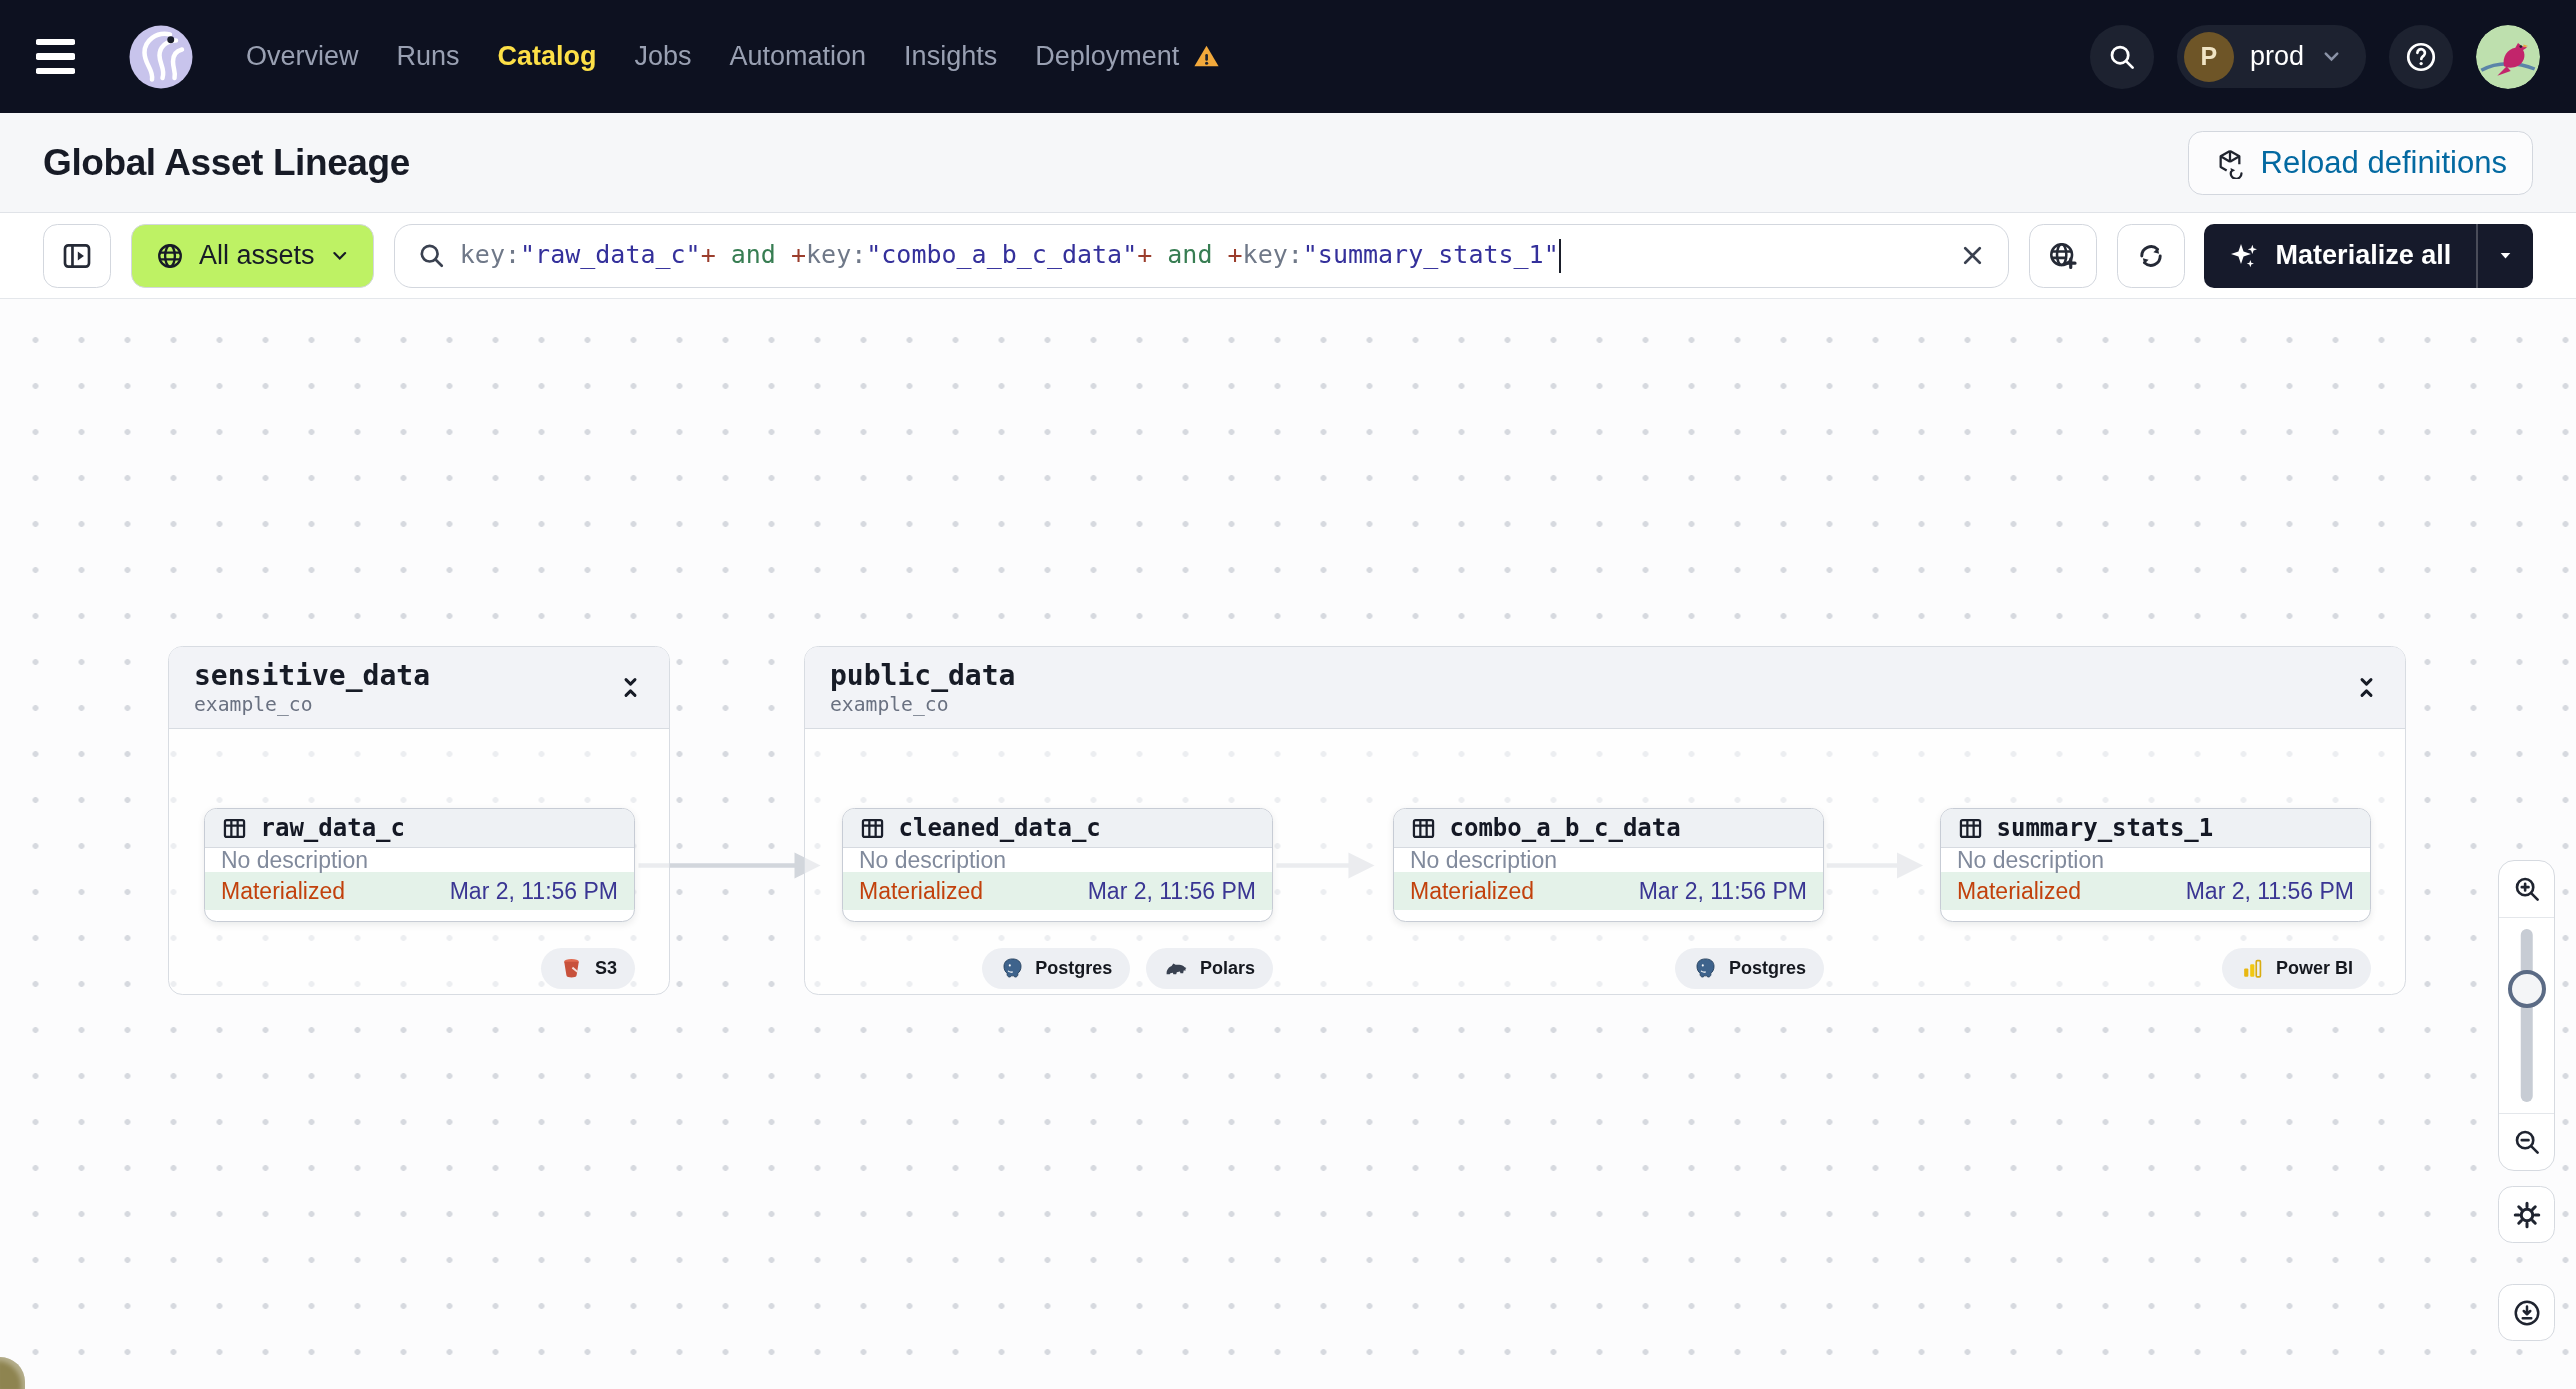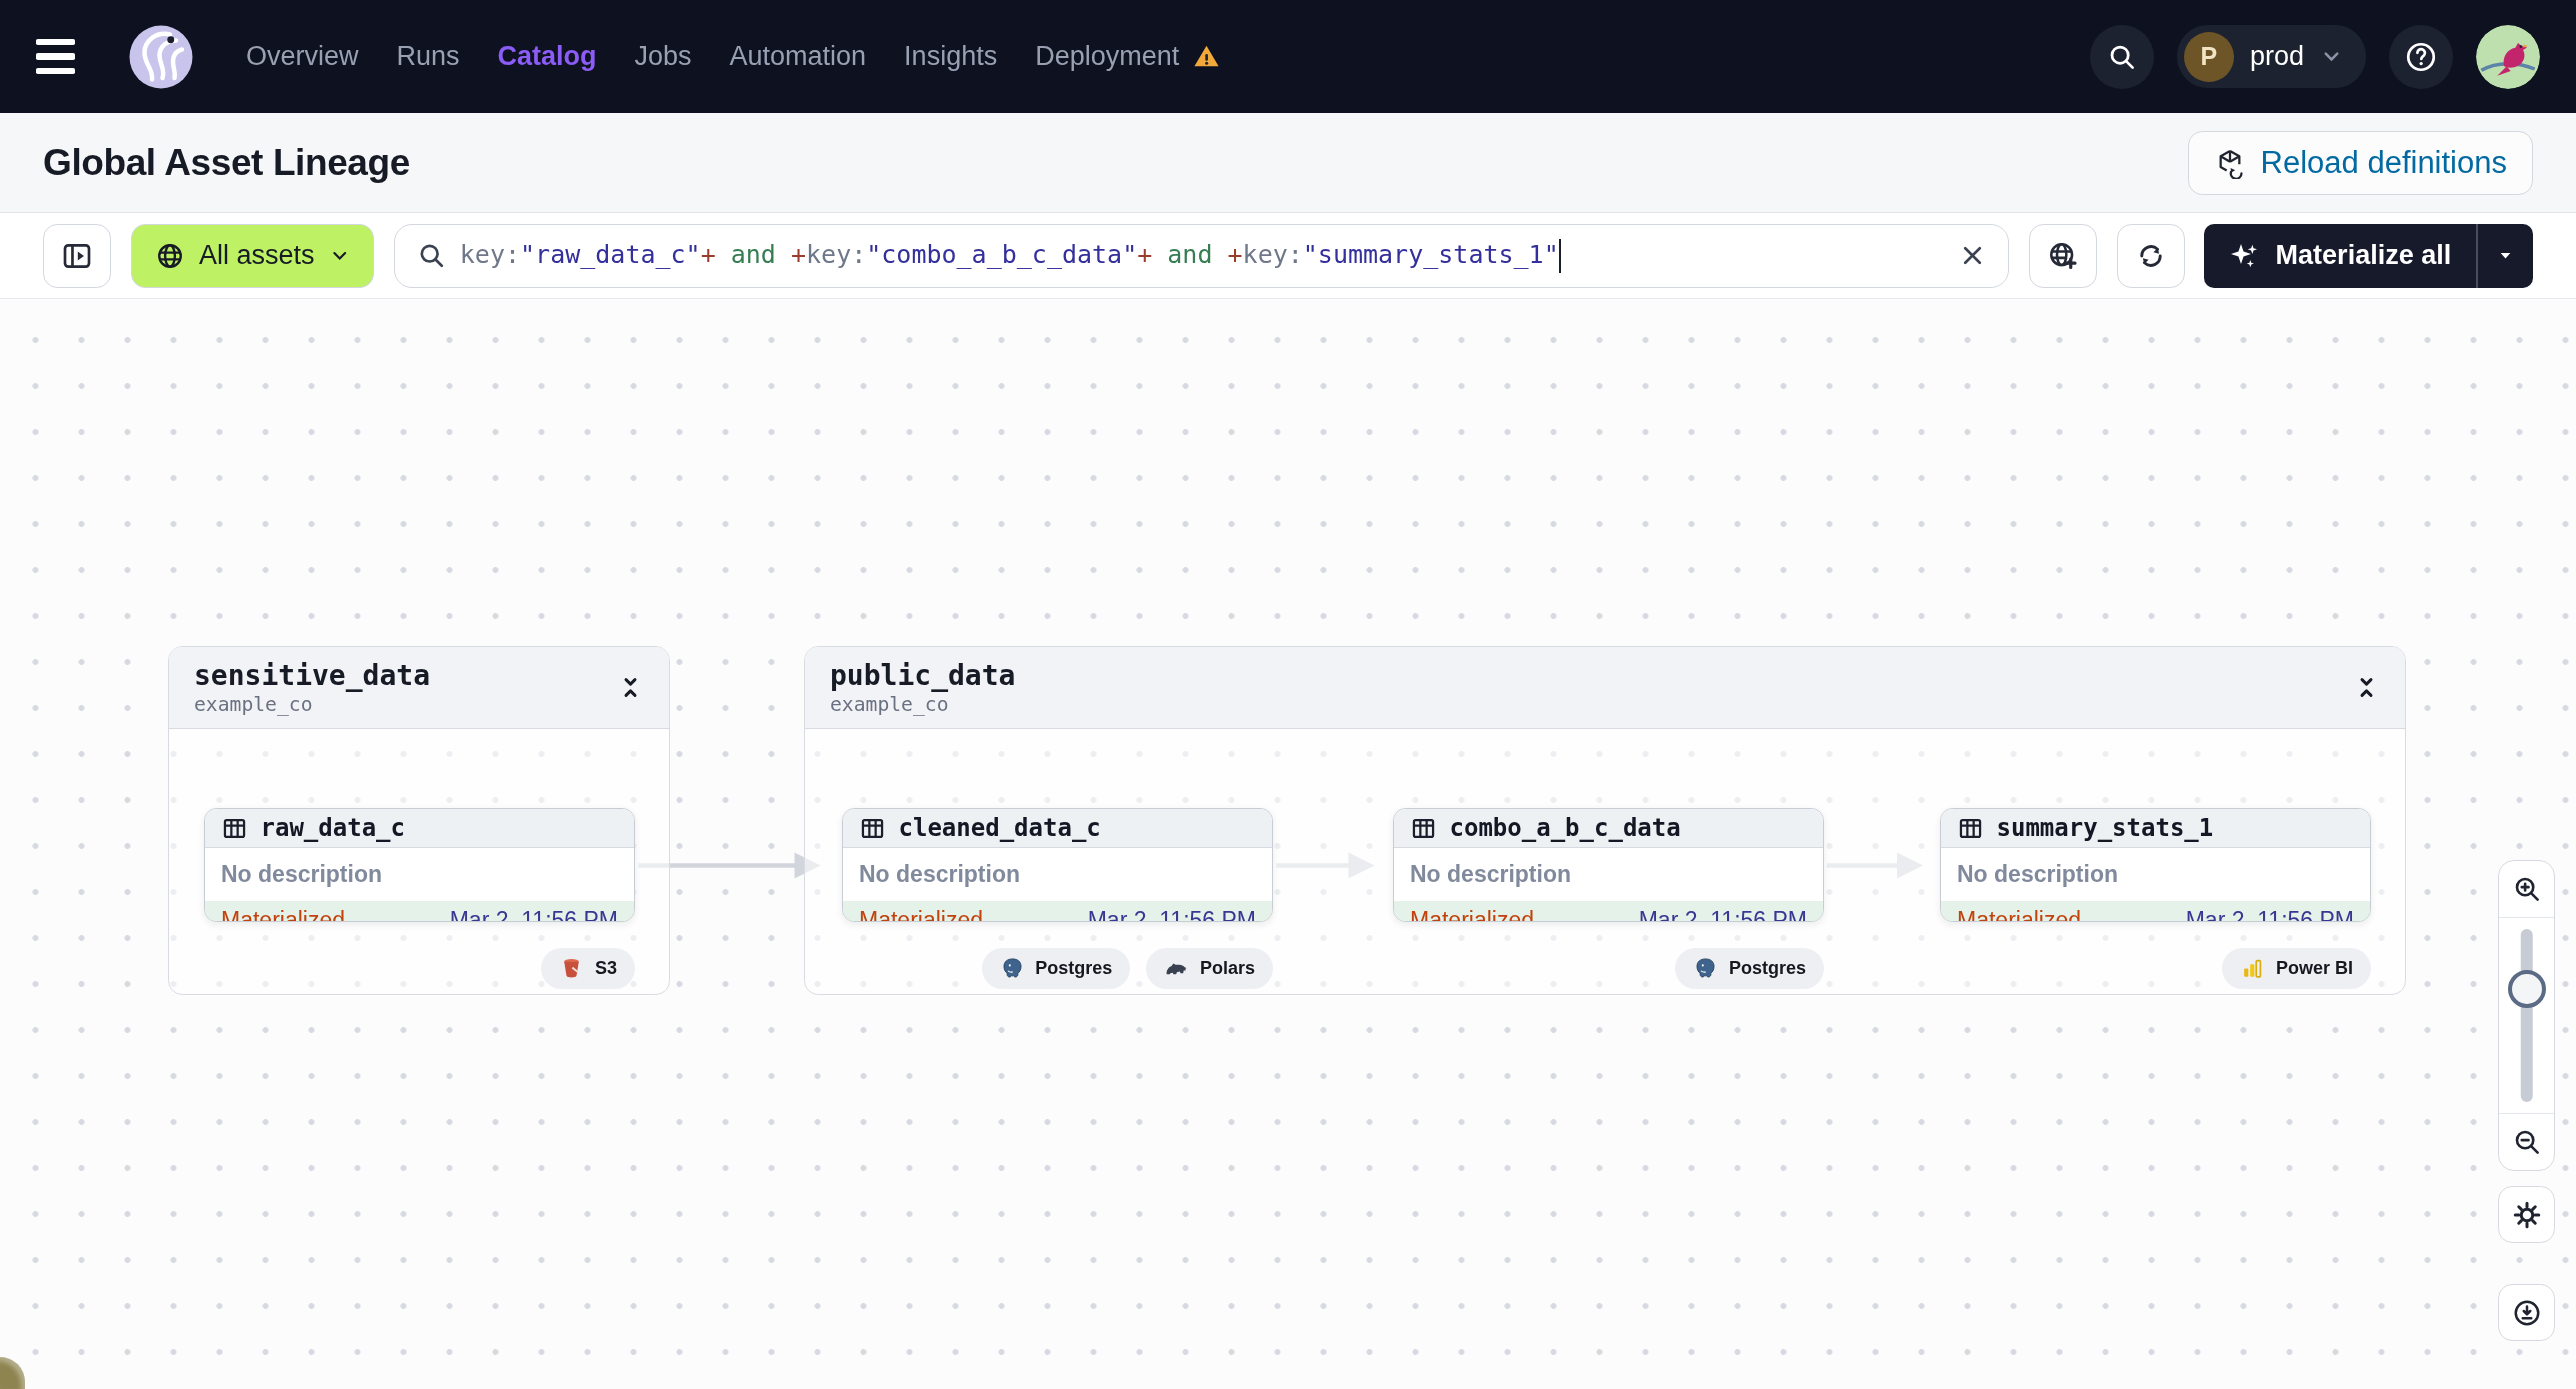--- a/index.html
+++ b/index.html
@@ -6,21 +6,21 @@
   html,body { width:2576px; height:1389px; overflow:hidden; font-family:"Liberation Sans", sans-serif; background:#FCFCFD; }
   .mono { font-family:"DejaVu Sans Mono", monospace; }
 
   
   .navbar { height:113px; background:#0D1120; display:flex; align-items:center; padding:0 36px; gap:27px; }
   .hamburger { width:57px; height:57px; border:none; background:transparent; display:flex; flex-direction:column; justify-content:center; gap:8px; cursor:pointer; }
   .hamburger span { display:block; width:39px; height:6.3px; background:#FFFFFF; border-radius:1.8px; }
   .logo { width:72px; height:72px; margin-left:5.4px; }
   .nav-links { display:flex; align-items:center; gap:38px; list-style:none; margin-left:21.5px; }
   .nav-link { color:#99A0B2; font-size:27px; text-decoration:none; cursor:pointer; display:flex; align-items:center; gap:12.5px; }
-  .nav-link.active { color:#8b5cf6; font-weight:700; }
+  .nav-link.active { color:#fde047; font-weight:700; }
   .nav-right { margin-left:auto; display:flex; align-items:center; gap:23px; }
   .icon-circle { width:64px; height:64px; border-radius:50%; background:#1D2230; border:none; display:flex; align-items:center; justify-content:center; cursor:pointer; }
   .env-pill { height:63px; border-radius:31px; background:#1D2230; border:none; display:flex; align-items:center; gap:16px; padding:0 23px 0 7.2px; cursor:pointer; }
   .env-avatar { width:50px; height:50px; border-radius:50%; background:#6E5527; color:#F0E4C4; font-size:25px; font-weight:700; display:flex; align-items:center; justify-content:center; }
   .env-name { color:#FFFFFF; font-size:27px; }
   .user-avatar { width:64px; height:64px; border-radius:50%; overflow:hidden; border:none; background:transparent; cursor:pointer; }
 
   
   .page-header { height:100px; background:#F6F7F9; border-bottom:1.8px solid #E0E3E8; display:flex; align-items:center; padding:0 43px;gap:32px; }
   .page-title { font-size:37px; font-weight:700; color:#171B26; letter-spacing:-0.4px; }
@@ -50,21 +50,21 @@
   .group-box { position:absolute; border:1.8px solid #D8DCE2; border-radius:14.3px; background:rgba(255,255,255,0.55); }
   .group-header { height:82px; background:#F2F3F7; border-bottom:1.8px solid #D8DCE2; border-radius:12.5px 12.5px 0 0; display:flex; align-items:center; padding:0 25px; }
   .group-titles { display:flex; flex-direction:column; gap:1.8px; }
   .group-name { font-size:28px; font-weight:700; color:#171B26; }
   .group-sub { font-size:19.7px; color:#6A7181; }
   .collapse-btn { margin-left:auto; border:none; background:transparent; cursor:pointer; display:flex; align-items:center; }
 
   .asset-node { position:absolute; width:431px; height:114px; border:1.8px solid #C7CCD5; border-radius:12.5px; background:#FFFFFF; overflow:hidden; box-shadow:0 2.7px 7.2px rgba(16,22,26,0.08); cursor:pointer; }
   .an-header { height:39px; background:#EEF1F4; border-bottom:1.8px solid #D6DAE0; display:flex; align-items:center; gap:12.5px; padding:0 16px; }
   .an-name { font-size:24px; font-weight:600; color:#141824; }
-  .an-desc { height:53px; display:flex; align-items:center; padding:0 16px; font-size:23px; color:#818A9C;font-weight:bold; }
+  .an-desc { height:24px; display:flex; align-items:center; padding:0 16px; font-size:23px; color:#818A9C; }
   .an-footer { height:38px; background:#E4F2E9; display:flex; align-items:center; justify-content:space-between; padding:0 16px; font-size:23px; }
   .an-status { color:#c2410c; }
   .an-time { color:#3A3693; }
 
   .tag-row { position:absolute; width:431px; display:flex; justify-content:flex-end; gap:16px; }
   .tag-pill { height:41px; border-radius:20.6px; background:#EDEFF3; display:flex; align-items:center; gap:10.7px; padding:0 18px; font-size:18px; font-weight:700; color:#15181F; cursor:pointer; }
 
   .edges { position:absolute; left:0; top:0; pointer-events:none; }
 
   

